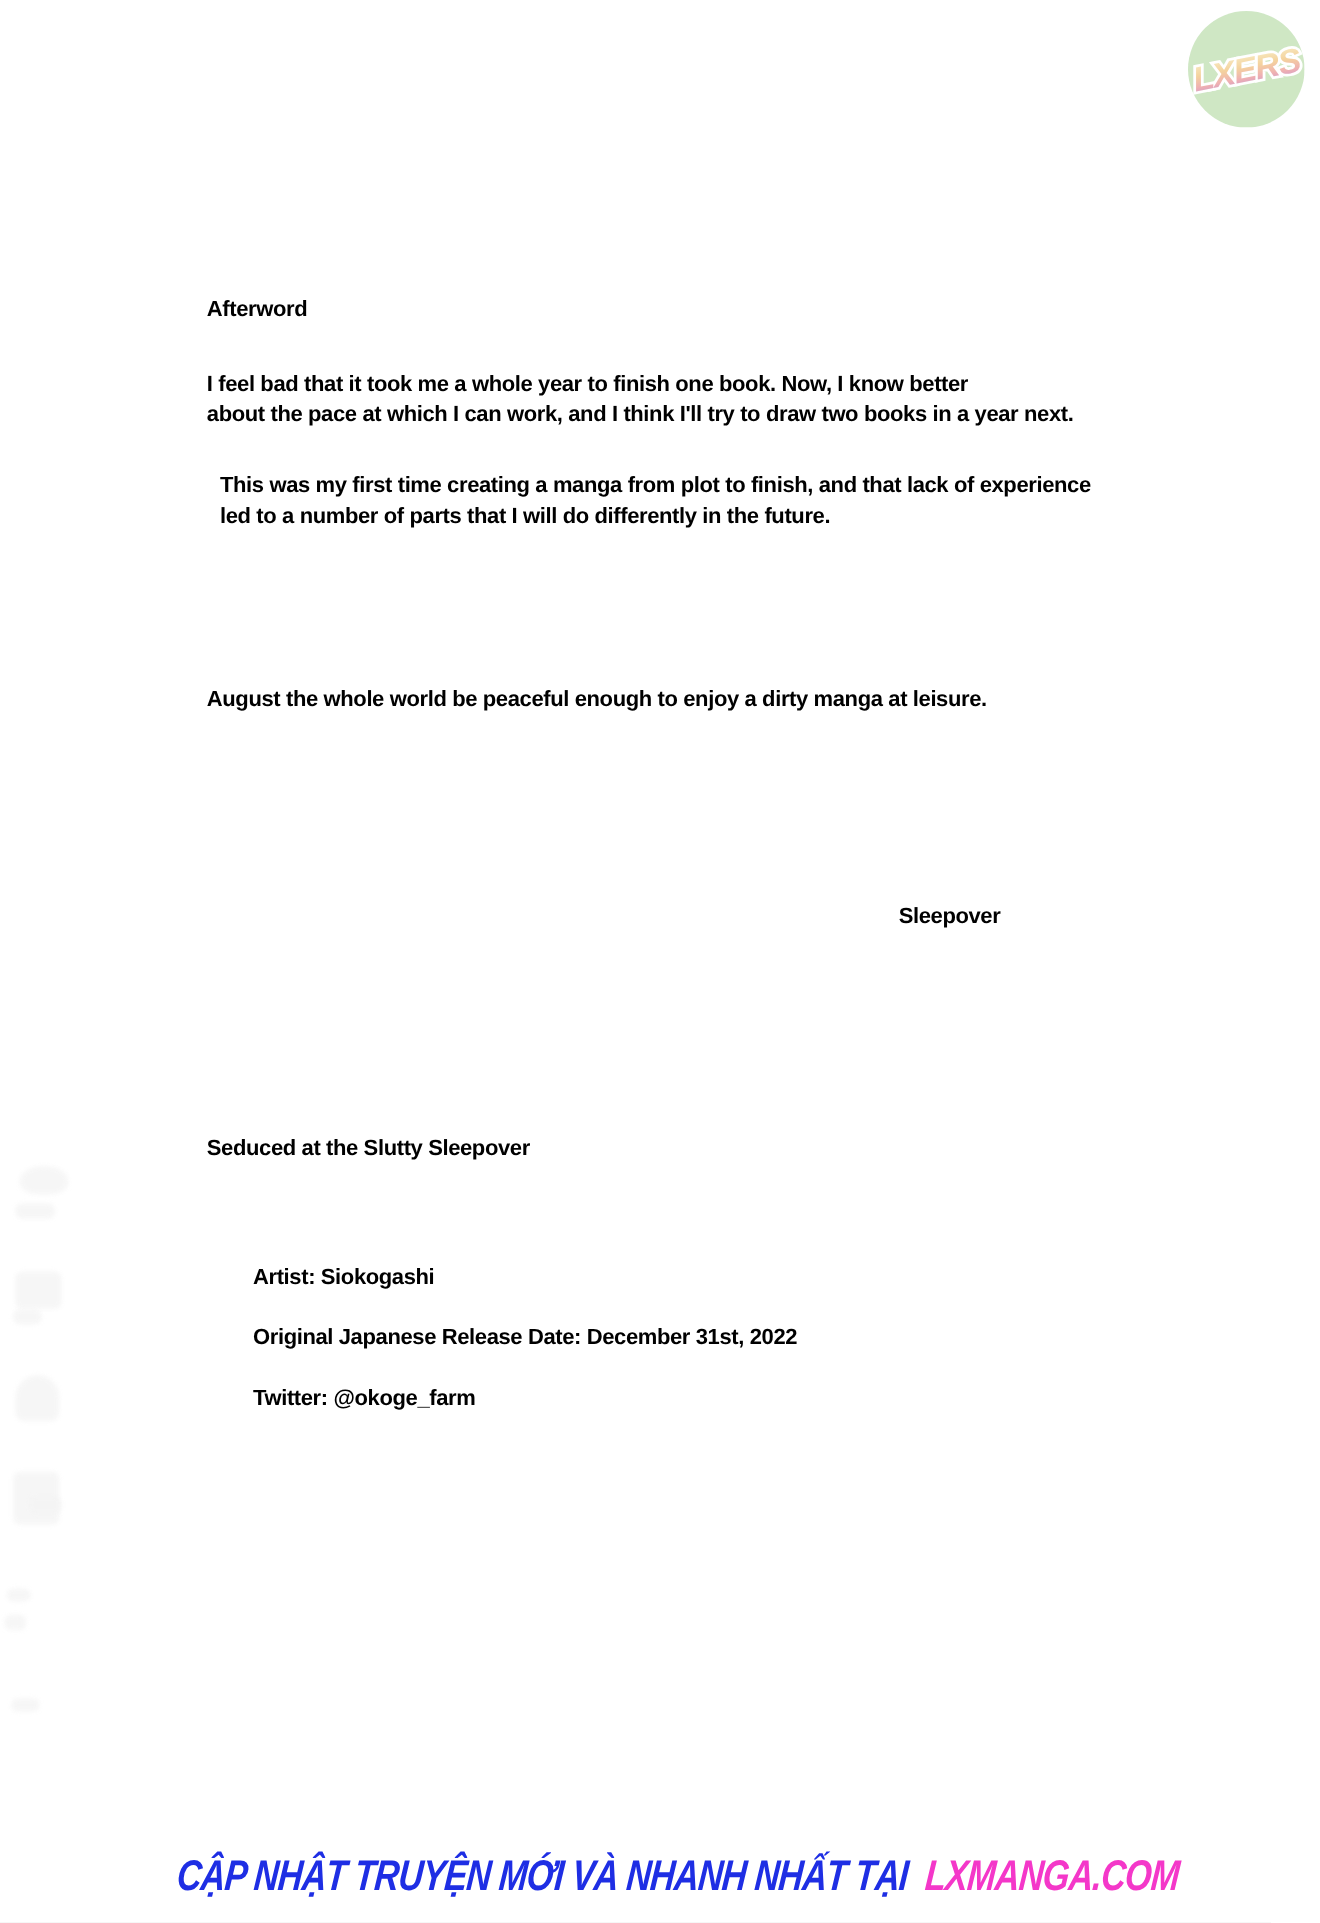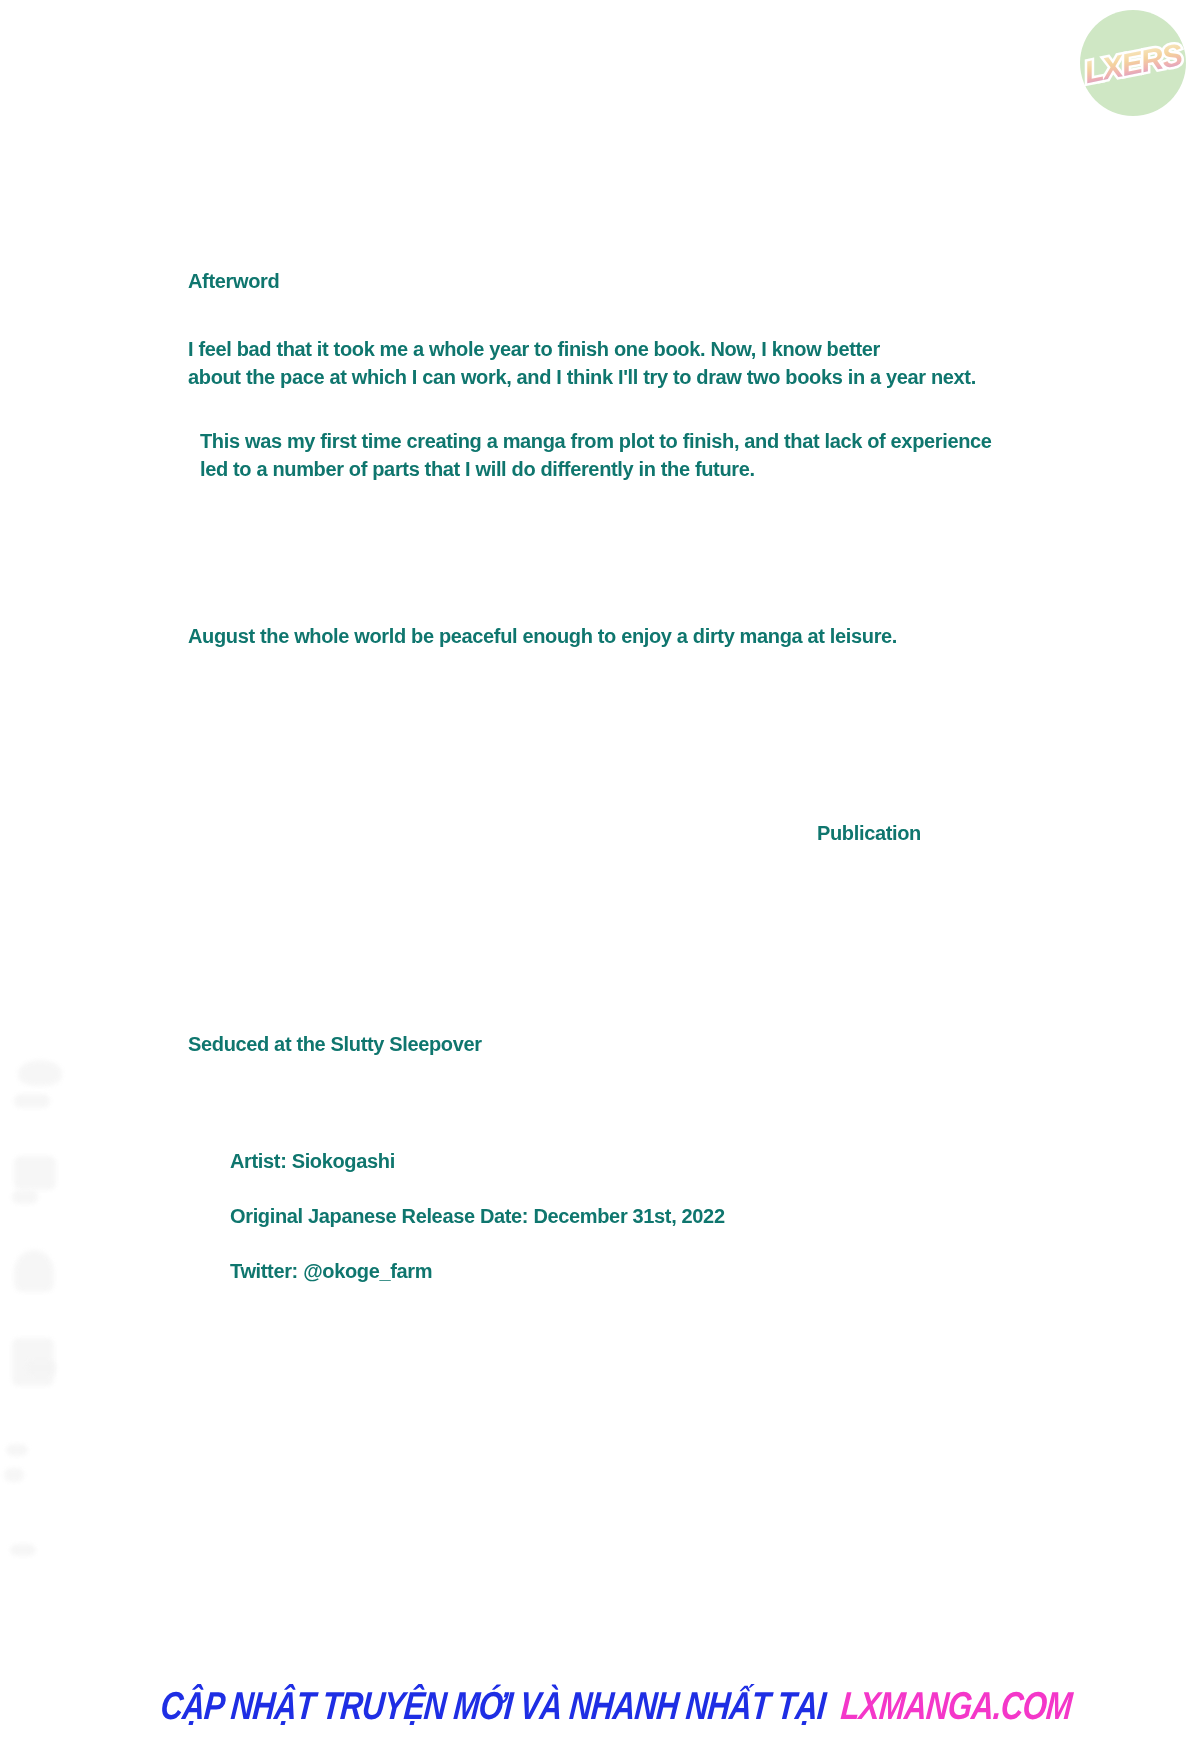--- a/index.html
+++ b/index.html
@@ -13,21 +13,21 @@
     font-family: "Liberation Sans", sans-serif;
     color: #121212;
   }
   .txt {
     position: absolute;
     font-weight: 700;
     font-size: 20px;
     line-height: 27.5px;
     letter-spacing: -0.35px;
     white-space: pre-line;
-    color: #0f766e;
+    color: #000000;
   }
   .heading   { top: 268px;  left: 188px; }
   .para-1    { top: 336px;  left: 188px; }
   .para-2    { top: 428px;  left: 200px; }
   .para-3    { top: 520px;  left: 188px; }
   .para-4    { top: 623px;  left: 188px; }
   .signature { top: 820px;  left: 817px; }
   .book-title{ top: 1031px; left: 188px; text-align: center; }
   .credits   { top: 1120px; left: 188px; margin-left: 42px; }
   .copyright { top: 1259px; left: 188px; }
@@ -96,21 +96,21 @@
       <text x="53" y="64" text-anchor="middle" font-family="Liberation Sans, sans-serif" font-weight="bold" font-size="31" font-style="italic" letter-spacing="-1" fill="url(#lxgrad)" stroke="#ffffff" stroke-width="5" paint-order="stroke" transform="rotate(-11 53 53)">LXERS</text>
     </svg>
   </div>
 
   <div class="txt heading">Afterword</div>
   <div class="txt para-1">I feel bad that it took me a whole year to finish one book. Now, I know better
 about the pace at which I can work, and I think I'll try to draw two books in a year next.</div>
   <div class="txt para-2">This was my first time creating a manga from plot to finish, and that lack of experience
 led to a number of parts that I will do differently in the future.</div>
   <div class="txt para-4">August the whole world be peaceful enough to enjoy a dirty manga at leisure.</div>
-  <div class="txt signature">Publication</div>
+  <div class="txt signature">Sleepover</div>
 
   <div class="txt book-title">Seduced at the Slutty Sleepover</div>
   <div class="txt credits">
     <div>Artist: Siokogashi</div>
     <div>Original Japanese Release Date: December 31st, 2022</div>
     <div>Twitter: @okoge_farm</div>
   </div>
 
   <div class="artifact a1"></div>
   <div class="artifact a2"></div>

